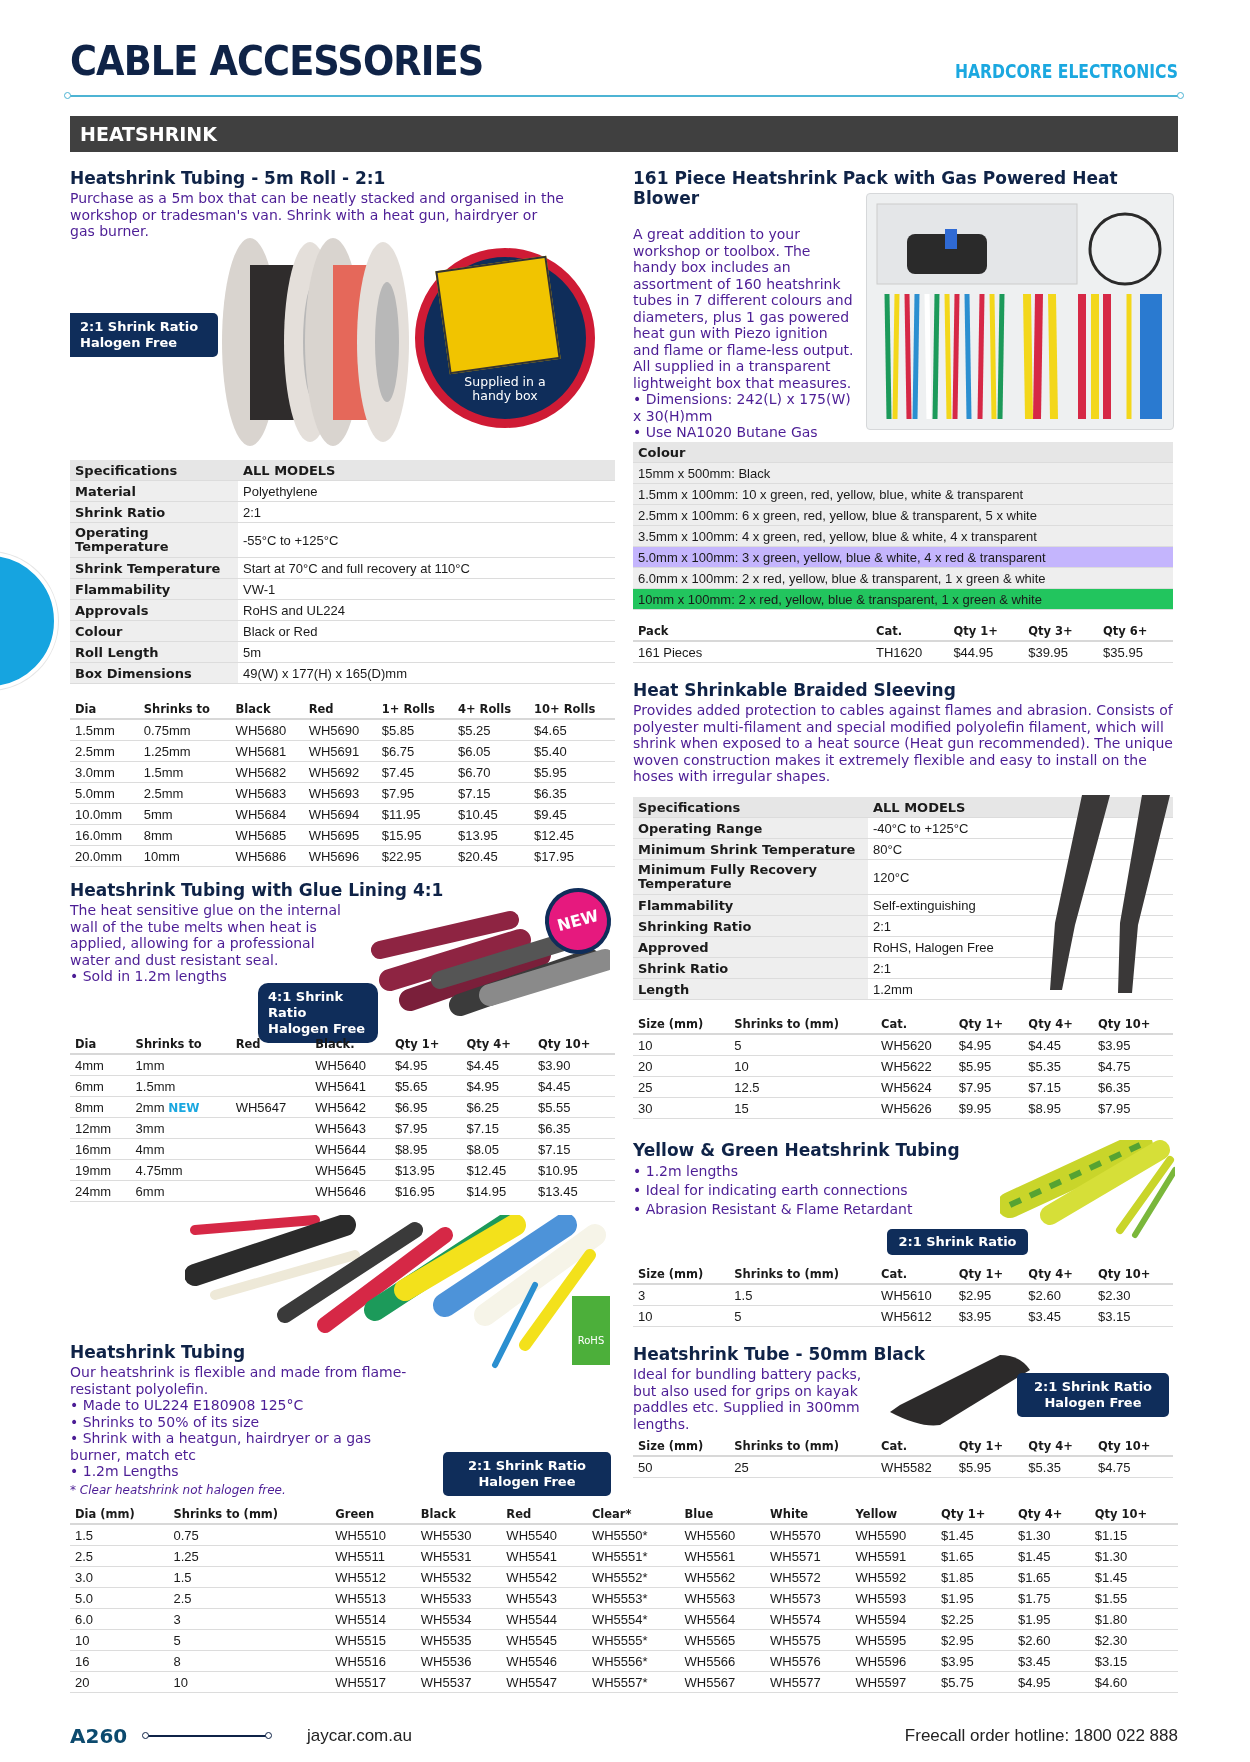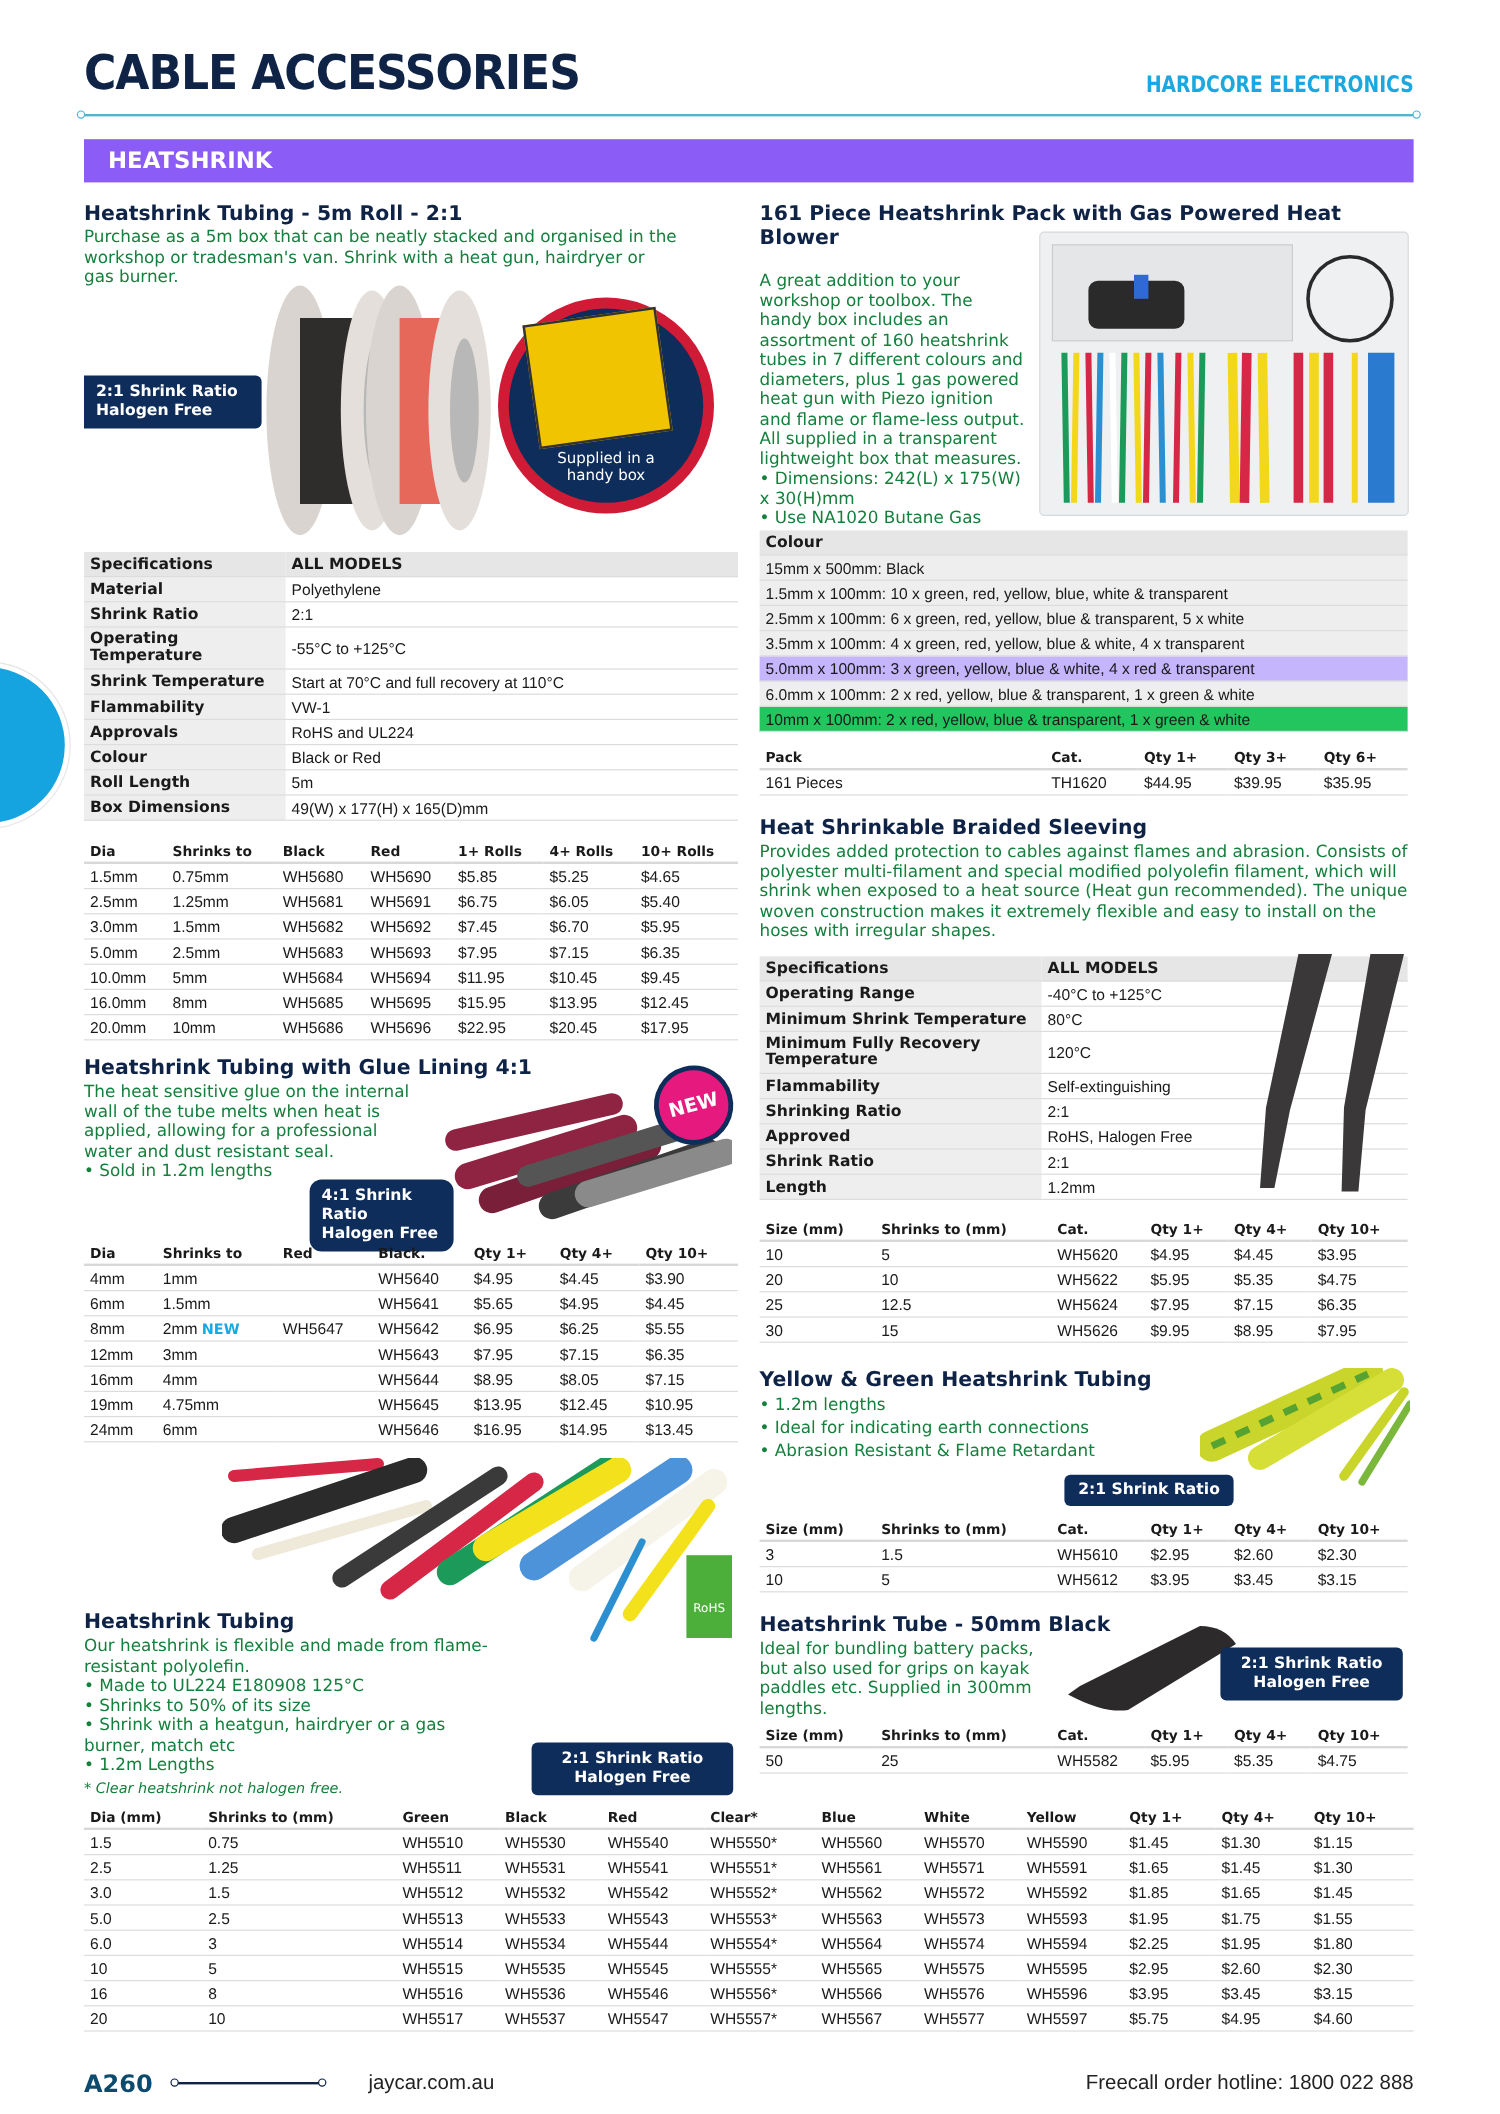--- a/index.html
+++ b/index.html
@@ -3,24 +3,24 @@
 <meta charset="utf-8">
 <style>
   html,body{margin:0;padding:0;background:#fff;}
   body{width:1250px;height:1762px;position:relative;overflow:hidden;font-family:"DejaVu Sans",sans-serif;color:#1a1a1a;}
   .abs{position:absolute;}
   .title{left:70px;top:38px;font-family:"DejaVu Sans",sans-serif;font-weight:bold;font-size:40px;color:#0f2347;letter-spacing:-1px;transform:scaleX(0.92);transform-origin:left;}
   .brand{right:72px;top:60px;font-weight:bold;font-size:19px;color:#1ba8e0;transform:scaleX(0.82);transform-origin:right;}
   .rule{left:70px;right:72px;top:95px;height:2px;background:#4db4d4;}
   .rule:before,.rule:after{content:"";position:absolute;top:-3px;width:5px;height:5px;border:1px solid #4db4d4;border-radius:50%;background:#fff;}
   .rule:before{left:-6px}.rule:after{right:-6px}
-  .banner{left:70px;right:72px;top:116px;height:36px;background:#8b5cf6;color:#fff;font-weight:bold;font-size:19px;line-height:36px;padding-left:20px;box-sizing:border-box;}
+  .banner{left:70px;right:72px;top:116px;height:36px;background:#404040;color:#fff;font-weight:bold;font-size:19px;line-height:36px;padding-left:10px;box-sizing:border-box;}
   .side-circle{left:-80px;top:552px;width:130px;height:130px;border-radius:50%;background:#16a4e0;border:4px solid #fff;box-shadow:0 0 0 1px #e6e6e6;}
   h2{margin:0;font-size:17px;font-weight:bold;color:#0f2347;}
-  .desc{font-size:14px;line-height:16.5px;color:#15803d;}
+  .desc{font-size:14px;line-height:16.5px;color:#4c1d95;}
   .desc ul{margin:0;padding:0;list-style:none;}
   .desc li:before{content:"• ";}
   .badge{background:#0f2d5a;color:#fff;font-weight:bold;font-size:13px;line-height:16px;border-radius:5px;padding:6px 10px;text-align:center;}
   table{border-collapse:collapse;font-family:"Liberation Sans",sans-serif;}
   .spec td{font-size:13px;height:20px;border-bottom:1px solid #dcdcdc;padding:0 5px;}
   .spec td.k{background:#eeeeee;font-weight:bold;font-family:"DejaVu Sans",sans-serif;font-size:13px;}
   .spec tr.hd td{background:#e6e6e6;font-weight:bold;font-family:"DejaVu Sans",sans-serif;}
   .price th{font-family:"DejaVu Sans",sans-serif;font-size:11.5px;font-weight:bold;text-align:left;padding:2px 5px;border-bottom:2px solid #d8d8d8;}
   .price td{font-size:13px;height:20px;padding:0 5px;border-bottom:1px solid #dcdcdc;}
   .new-tag{color:#1ba8e0;font-weight:bold;font-family:"DejaVu Sans",sans-serif;font-size:12px;}

